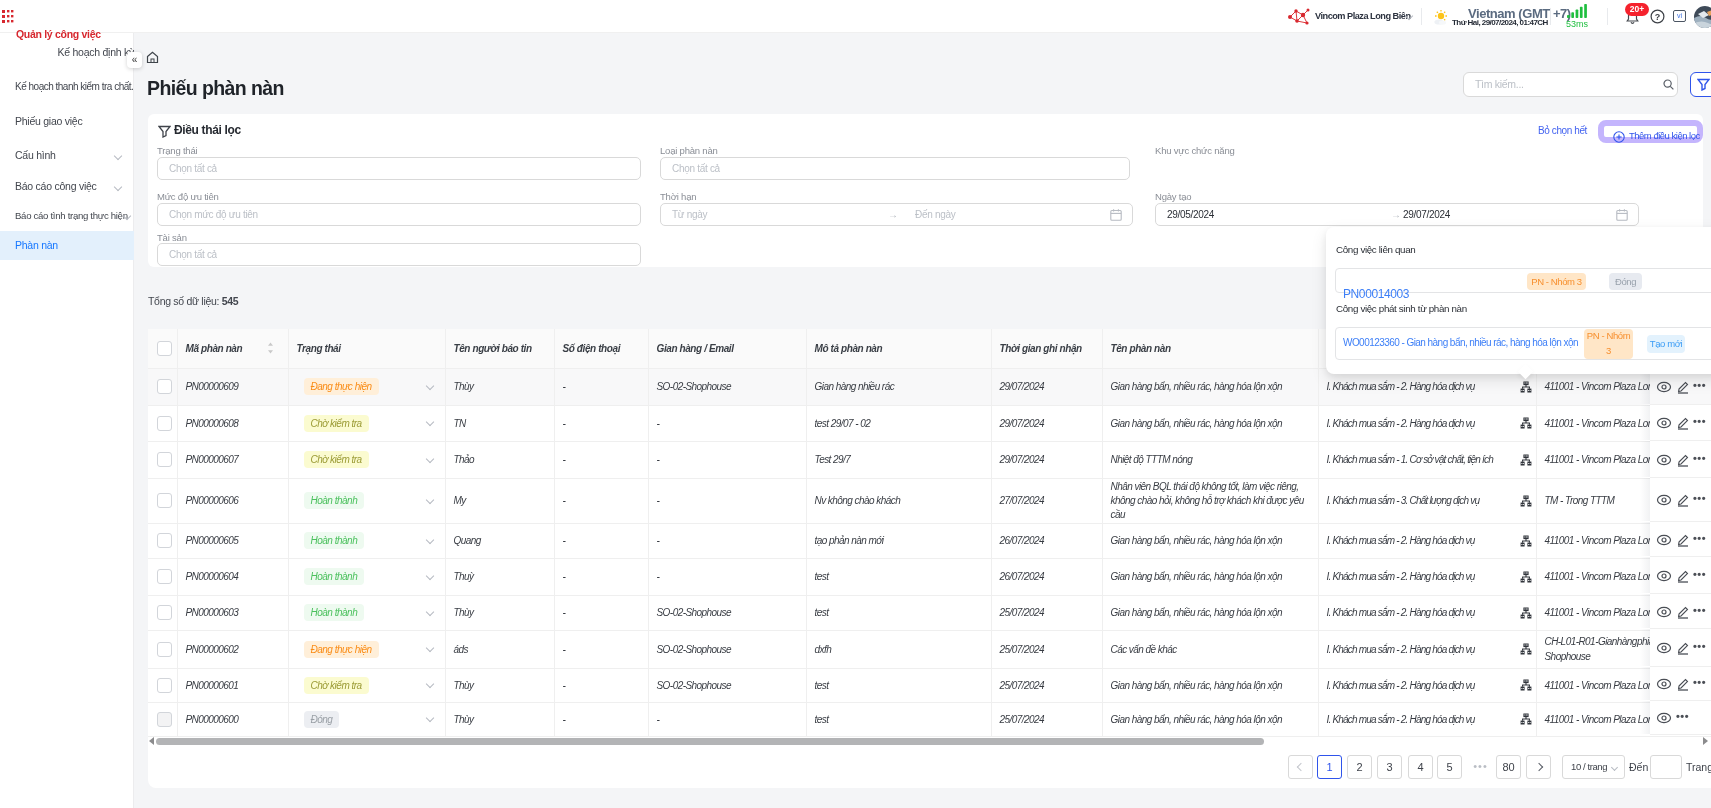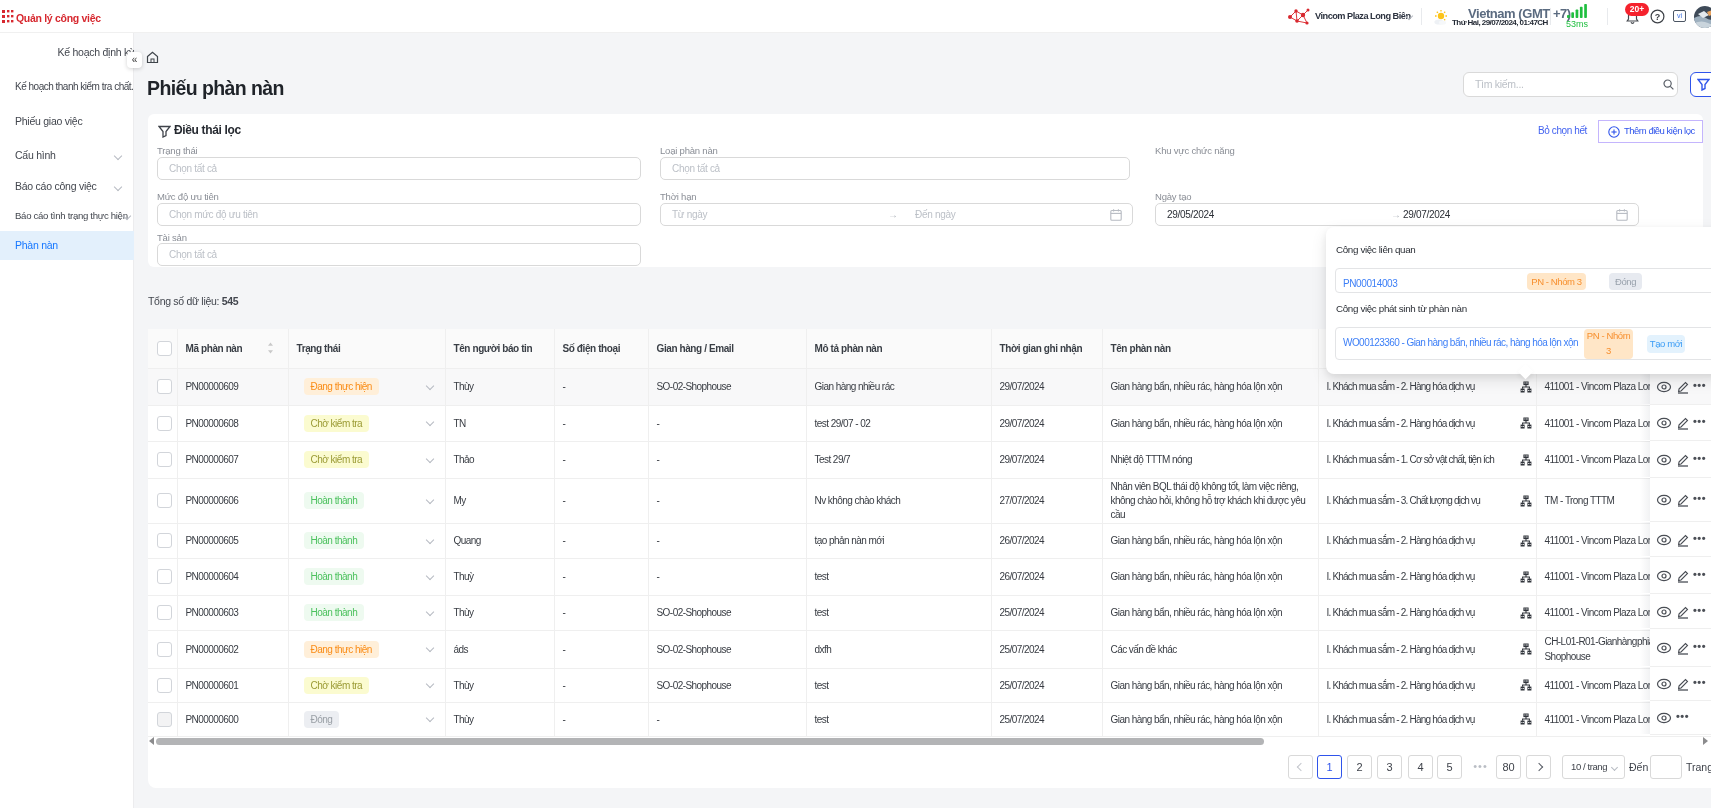--- a/index.html
+++ b/index.html
@@ -1,40 +1,40 @@
 <!DOCTYPE html>
 <html><head>
 <meta charset="utf-8">
 <style>
 * { margin:0; padding:0; box-sizing:border-box; }
 html,body { width:1711px; height:808px; overflow:hidden; font-family:"Liberation Sans",sans-serif; background:#f4f5f7; position:relative; }
 .abs { position:absolute; }
 
 
 #topbar { position:absolute; left:0; top:0; width:1711px; height:33px; background:#fff; border-bottom:1px solid #f0f0f0; z-index:30; }
-.brand { position:absolute; left:16px; top:12px; font-size:10.5px; font-weight:bold; color:#d7282f; letter-spacing:-0.3px; }
+.brand { position:absolute; left:16px; top:28px; font-size:10.5px; font-weight:bold; color:#d7282f; letter-spacing:-0.3px; }
 .tb-div { position:absolute; top:8px; width:1px; height:17px; background:#e8eaed; }
 
 
 #sidebar { position:absolute; left:0; top:33px; width:134px; height:775px; background:#fff; border-right:1px solid #ececee; z-index:20; }
 .sitem { position:absolute; left:0; width:134px; height:29px; line-height:29px; padding-left:15px; font-size:10.5px; letter-spacing:-0.25px; color:#42464e; white-space:nowrap; overflow:hidden; }
 .sitem.active { background:#e3f0fc; color:#1677ff; }
 
 
 .chev { display:inline-block; width:6px; height:6px; border-right:1.3px solid #b6bac2; border-bottom:1.3px solid #b6bac2; transform:rotate(45deg); }
 .input { position:absolute; height:23px; background:#fff; border:1px solid #d9d9d9; border-radius:5px; font-size:10px; letter-spacing:-0.3px; color:#bcc0c7; line-height:21px; padding-left:11px; }
 .flabel { position:absolute; font-size:9.5px; letter-spacing:-0.2px; color:#8a8e96; }
 .dark { color:#2b2f36; }
 
 
 #fcard { position:absolute; left:148px; top:114px; width:1555px; height:153px; background:#fff; border-radius:6px; z-index:5; }
 
 
 #tcard { position:absolute; left:148px; top:329px; width:1563px; height:459px; background:#fff; border-radius:8px 0 0 8px; z-index:5; }
-table { border-collapse:collapse; table-layout:fixed; width:1563px; }
+table { border-collapse:collapse; table-layout:fixed; width:1563px;font-style:italic; }
 td,th { font-size:10px; letter-spacing:-0.55px; color:#383c43; border-bottom:1px solid #efefef; border-right:1px solid #efefef; padding:0 8px; vertical-align:middle; text-align:left; overflow:hidden; white-space:nowrap; }
 th { background:#fafafa; font-weight:bold; color:#3a3f46; letter-spacing:-0.4px; position:relative; }
 td:last-child, th:last-child { border-right:none; }
 tr.hov td { background:#f8f8f9; }
 .tag { display:inline-block; height:17px; line-height:17px; border-radius:4px; font-size:10px; letter-spacing:-0.5px; padding:0 7px; }
 .t-orange { background:#ffefd9; color:#fa8c16; }
 .t-yellow { background:#fbfbd0; color:#9b9b35; }
 .t-green { background:#eefaf0; color:#4cc15e; }
 .t-gray  { background:#eceef2; color:#9aa0a6; }
 .cellchev { position:absolute; right:12px; top:50%; margin-top:-4px; }
@@ -181,21 +181,21 @@
     <path d="M1 1.5 L12 1.5 L8 6.5 L8 10.5 L5 12 L5 6.5 Z" fill="none" stroke="#2f54eb" stroke-width="1.4"></path>
   </svg>
 </div>
 
 <div id="fcard">
   <svg class="abs" style="left:10px;top:11px" width="13" height="13" viewBox="0 0 13 13">
     <path d="M1 1.5 L12 1.5 L8 6.5 L8 10.5 L5 12 L5 6.5 Z" fill="none" stroke="#40444b" stroke-width="1.3"></path>
   </svg>
   <div class="abs" style="left:26px;top:9px;font-size:12px;letter-spacing:-0.35px;font-weight:bold;color:#262a31;">Điều thái lọc</div>
   <div class="abs" style="left:1390px;top:11px;font-size:10px;letter-spacing:-0.4px;color:#4262f0;">Bỏ chọn hết</div>
-  <div class="abs" style="left:1450px;top:6px;width:105px;height:23px;border:1px solid #c4b5fd;border-radius:0;padding-left:20px;">
+  <div class="abs" style="left:1450px;top:6px;width:105px;height:23px;border:6px solid #c4b5fd;border-radius:8px;padding-left:20px;">
     <svg style="position:absolute;left:9px;top:5px" width="12" height="12" viewBox="0 0 12 12">
       <circle cx="6" cy="6" r="5.2" fill="none" stroke="#2f54eb" stroke-width="1.1"></circle>
       <line x1="6" y1="3.4" x2="6" y2="8.6" stroke="#2f54eb" stroke-width="1.1"></line>
       <line x1="3.4" y1="6" x2="8.6" y2="6" stroke="#2f54eb" stroke-width="1.1"></line>
     </svg>
     <span style="position:absolute;left:25px;top:4px;font-size:9.5px;letter-spacing:-0.5px;color:#2f54eb;white-space:nowrap;">Thêm điều kiện lọc</span>
   </div>
 
   <div class="flabel" style="left:9px;top:31px;">Trạng thái</div>
   <div class="input" style="left:9px;top:43px;width:484px;">Chọn tất cả</div>
@@ -639,21 +639,21 @@
 <div class="pbtn" style="left:1526px;width:25px;"><span class="chev" style="position:relative;top:-1px;transform:rotate(-45deg);border-color:#585d66;"></span></div>
 <div class="pbtn" style="left:1562px;width:63px;text-align:left;padding-left:8px;font-size:9.5px;letter-spacing:-0.4px;">10 / trang<span class="chev" style="position:absolute;right:7px;top:9px;width:5px;height:5px;"></span></div>
 <div class="abs" style="left:1629px;top:761px;font-size:10.5px;color:#3f434b;z-index:7;">Đến</div>
 <div class="pbtn" style="left:1650px;width:32px;"></div>
 <div class="abs" style="left:1686px;top:761px;font-size:10.5px;color:#3f434b;z-index:7;">Trang</div>
 
 <div id="caret"></div>
 <div id="popup">
   <div class="lbl" style="top:17px;">Công việc liên quan</div>
   <div class="box" style="top:41px;height:25px;">
-    <span class="blue" style="position:absolute;left:7px;top:9px;font-size:10px;letter-spacing:-0.4px;">PN00014003</span>
+    <span class="blue" style="position:absolute;left:7px;top:18px;font-size:12px;letter-spacing:-0.4px;">PN00014003</span>
     <span class="ptag" style="left:191px;top:4px;width:59px;height:17px;line-height:17px;background:#ffe6c7;color:#f78f2e;">PN - Nhóm 3</span>
     <span class="ptag" style="left:273px;top:4px;width:33px;height:17px;line-height:17px;background:#e7eaf0;color:#98a1ac;">Đóng</span>
   </div>
   <div class="lbl" style="top:76px;">Công việc phát sinh từ phàn nàn</div>
   <div class="box" style="top:100px;height:33px;">
     <span class="blue" style="position:absolute;left:7px;top:9px;font-size:10px;letter-spacing:-0.55px;">WO00123360 - Gian hàng bẩn, nhiều rác, hàng hóa lộn xộn</span>
     <span class="ptag" style="left:248px;top:1px;width:49px;height:30px;line-height:14.5px;background:#ffe6c7;color:#f78f2e;">PN - Nhóm 3</span>
     <span class="ptag" style="left:311px;top:7px;width:38px;height:18px;line-height:18px;background:#e3f2fd;color:#3d9df5;">Tạo mới</span>
   </div>
 </div>

